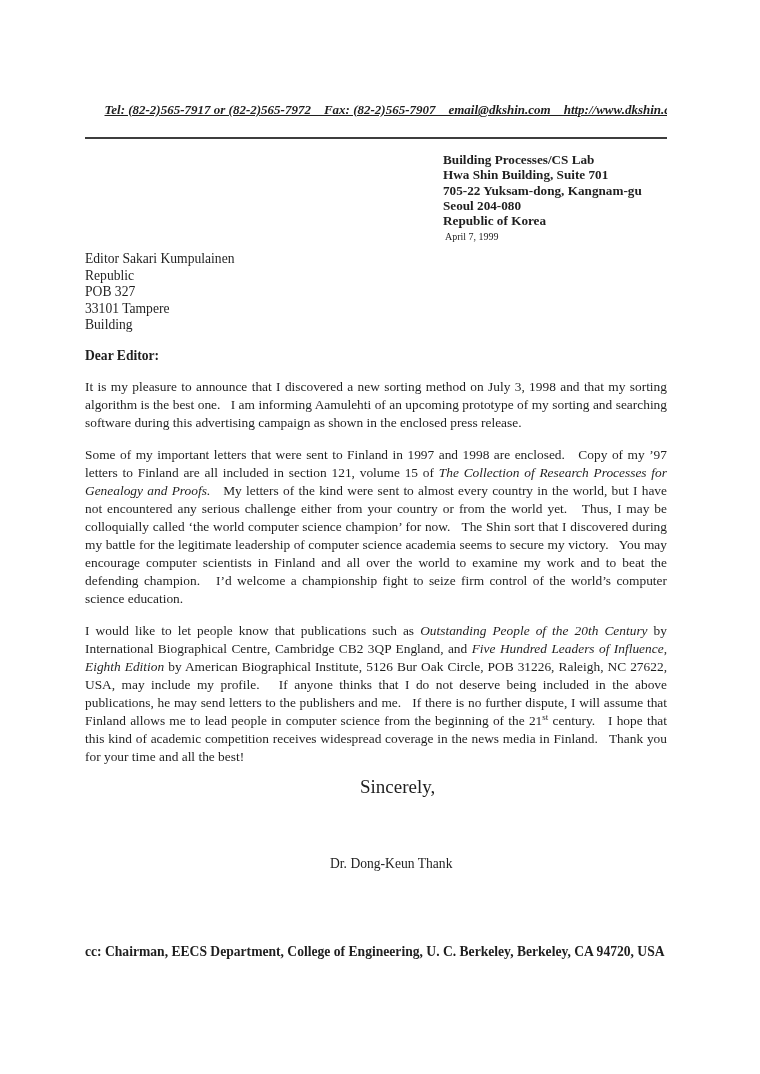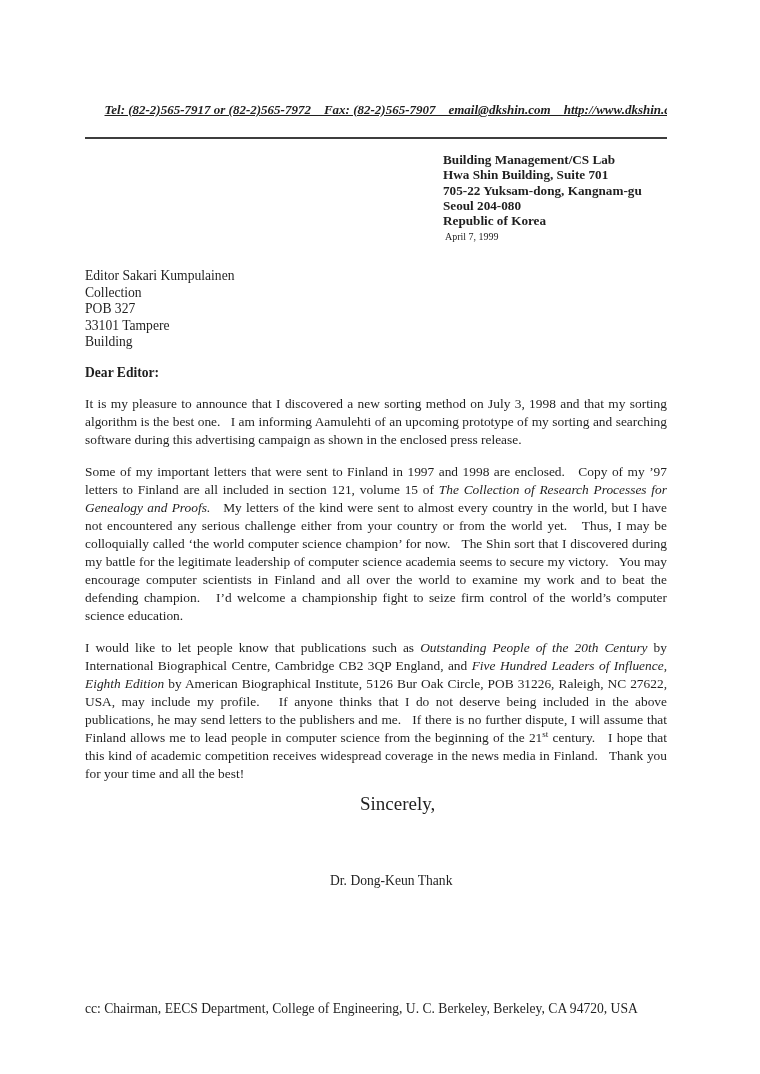--- a/index.html
+++ b/index.html
@@ -41,21 +41,21 @@
     font-weight: bold;
     font-size: 13.2px;
     line-height: 15.3px;
   }
   .date-line {
     margin-top: 3px;
     margin-left: 360px;
     font-size: 10px;
   }
   .recipient-block {
-    margin-top: 26px;
+    margin-top: 9px;
     font-size: 13.6px;
     line-height: 16.5px;
   }
   .salutation {
     margin-top: 14px;
     font-size: 13.6px;
     font-weight: bold;
   }
   .body-paragraph {
     margin: 14px 0 0 0;
@@ -72,47 +72,48 @@
     margin-top: 10px;
     margin-left: 275px;
     font-size: 19px;
   }
   .signature-name {
     margin-top: 58px;
     margin-left: 245px;
     font-size: 13.6px;
   }
   .cc-line {
-    margin-top: 112px;
+    margin-top: 72px;
     font-size: 13.6px;
+    font-weight: bold;
   }
 </style>
 </head>
 <body>
 
 <div class="page">
   <div class="content">
 
     <div class="contact-header">
       <span class="contact-text">Tel: (82-2)565-7917 or (82-2)565-7972    Fax: (82-2)565-7907    email@dkshin.com    http://www.dkshin.com/</span>
     </div>
 
     <div class="sender-block">
-      <div>Building Management/CS Lab</div>
+      <div>Building Processes/CS Lab</div>
       <div>Hwa Shin Building, Suite 701</div>
       <div>705-22 Yuksam-dong, Kangnam-gu</div>
       <div>Seoul 204-080</div>
       <div>Republic of Korea</div>
     </div>
 
     <div class="date-line">April 7, 1999</div>
 
     <div class="recipient-block">
       <div>Editor Sakari Kumpulainen</div>
-      <div>Collection</div>
+      <div>Republic</div>
       <div>POB 327</div>
       <div>33101 Tampere</div>
       <div>Building</div>
     </div>
 
     <div class="salutation">Dear Editor:</div>
 
     <p class="body-paragraph"><span>It is my pleasure to announce that I discovered a new sorting method on July 3, 1998 and that my sorting algorithm is the best one.   I am informing Aamulehti of an upcoming prototype of my sorting and searching software during this advertising campaign as shown in the enclosed press release.</span></p>
     <p class="body-paragraph"><span>Some of my important letters that were sent to Finland in 1997 and 1998 are enclosed.   Copy of my ’97 letters to Finland are all included in section 121, volume 15 of </span><em>The Collection of Research Processes for Genealogy and Proofs.</em><span>   My letters of the kind were sent to almost every country in the world, but I have not encountered any serious challenge either from your country or from the world yet.   Thus, I may be colloquially called ‘the world computer science champion’ for now.   The Shin sort that I discovered during my battle for the legitimate leadership of computer science academia seems to secure my victory.   You may encourage computer scientists in Finland and all over the world to examine my work and to beat the defending champion.   I’d welcome a championship fight to seize firm control of the world’s computer science education.</span></p>
     <p class="body-paragraph"><span>I would like to let people know that publications such as </span><em>Outstanding People of the 20th Century</em><span> by International Biographical Centre, Cambridge CB2 3QP England, and </span><em>Five Hundred Leaders of Influence</em><span>, </span><em>Eighth Edition</em><span> by American Biographical Institute, 5126 Bur Oak Circle, POB 31226, Raleigh, NC 27622, USA, may include my profile.   If anyone thinks that I do not deserve being included in the above publications, he may send letters to the publishers and me.   If there is no further dispute, I will assume that Finland allows me to lead people in computer science from the beginning of the 21</span><sup>st</sup><span> century.   I hope that this kind of academic competition receives widespread coverage in the news media in Finland.   Thank you for your time and all the best!</span></p>

